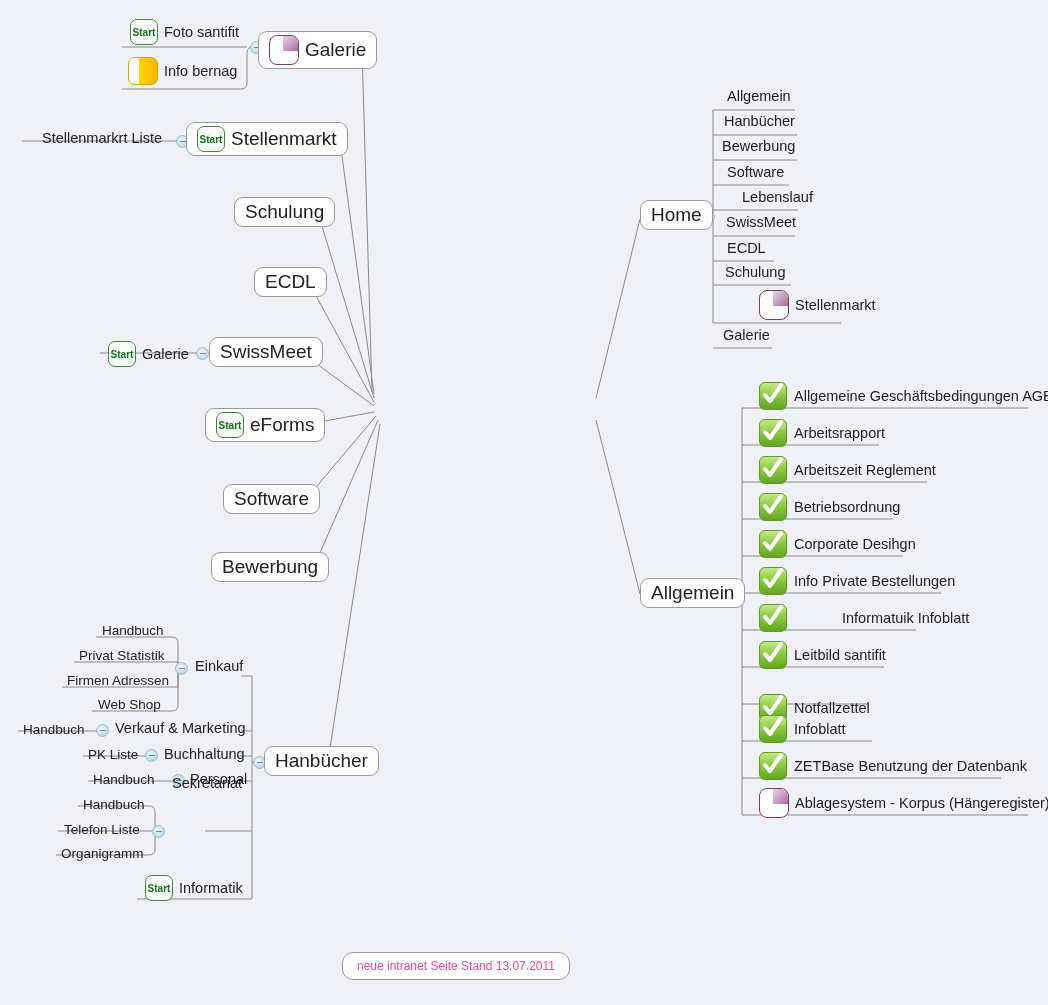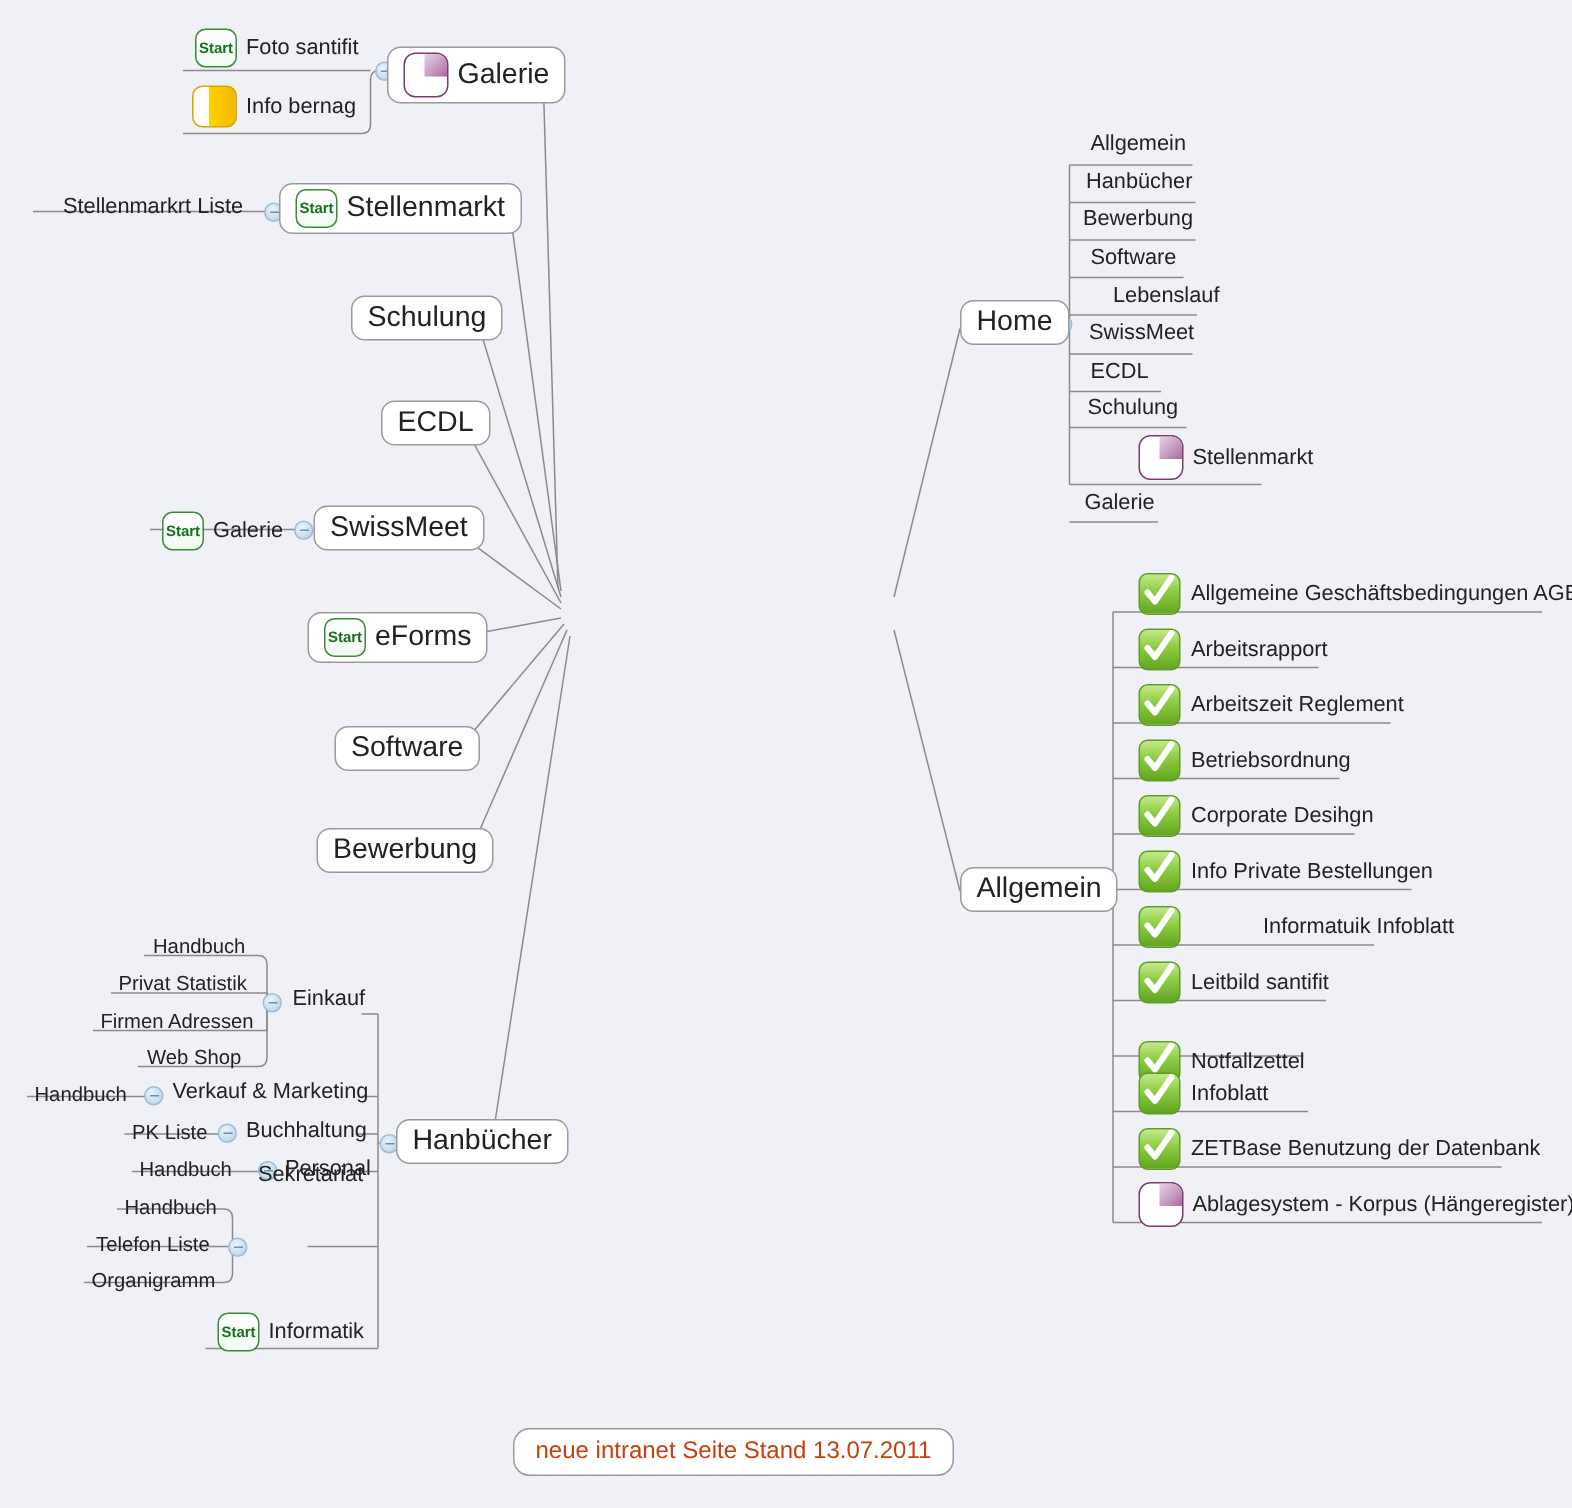--- a/index.html
+++ b/index.html
@@ -37,21 +37,21 @@
     font-weight:bold;
     font-size:20px;
     color:#2b2b2b;
     padding:14px 22px;
     letter-spacing:.2px;
   }
 
   .lvl1{font-size:19px;color:#222;}
   .lvl2{font-size:14.5px;color:#222;}
   .lvl3{font-size:13.5px;color:#222;}
-  .caption{font-size:16px;color:#c2410c;padding:6px 14px;border-radius:11px;}
+  .caption{font-size:12px;color:#ec4899;padding:6px 14px;border-radius:11px;}
 
   
   .ico{display:inline-block;flex:0 0 auto;margin-right:6px;position:relative;}
 
   .ico-start{
     width:26px;height:24px;border-radius:7px;
     border:1.6px solid #3a8a3a;
     background:linear-gradient(180deg,#ffffff 0%,#f2faf2 100%);
     color:#15711f;font-size:10px;font-weight:600;
     display:flex;align-items:center;justify-content:center;

